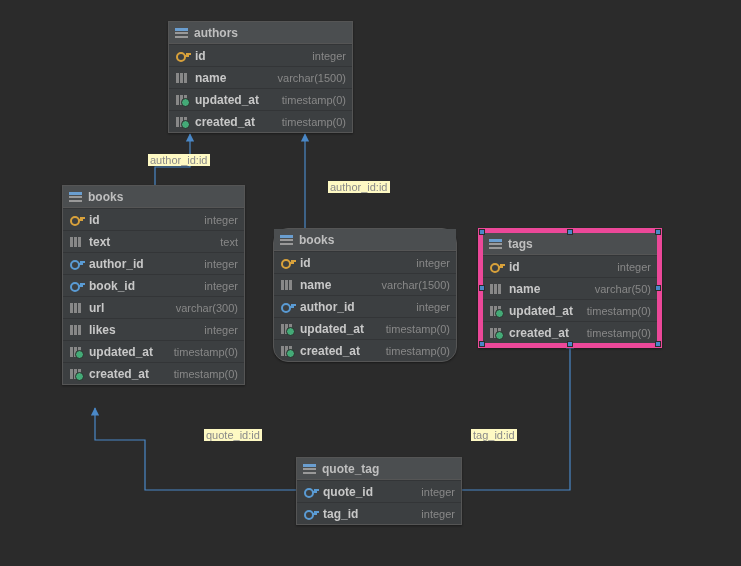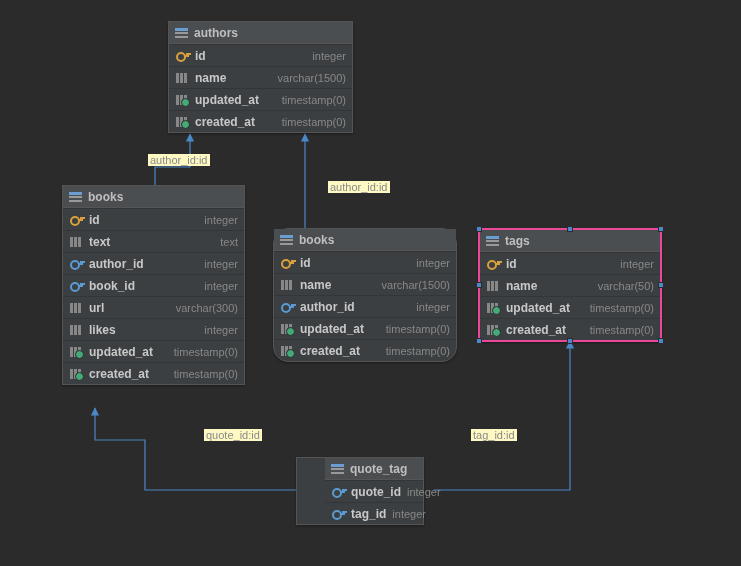--- a/index.html
+++ b/index.html
@@ -26,21 +26,21 @@
     white-space: nowrap;
     background: #fef9c3;
     padding: 0 2px;
   }
   .table {
     position: absolute;
     background: #3c3f41;
     border: 1px solid #555555;
     box-shadow: 0 1px 2px rgba(0,0,0,0.4);
   }
-  .table.selected { border: 2px solid #ec4899; }
+  .table.selected { border: 5px solid #ec4899; }
   .table-header {
     display: flex;
     align-items: center;
     height: 22px;
     background: #4b4e50;
     border-bottom: 1px solid #555;
     padding: 0 6px;
     gap: 6px;
   }
   .table-header .title {
@@ -308,21 +308,21 @@
     </div>
   <div class="row">
       <span class="col-icon">
         <span class="ic ic-colts"></span>
       </span>
       <span class="col-name">created_at</span>
       <span class="col-type">timestamp(0)</span>
     </div>
 </div>
 
-<div class="table" style="left:296px; top:457px; width:128px;padding-left:28px;">
+<div class="table" style="left:296px; top:457px; width:166px;">
   <div class="table-header">
     <span class="ic ic-table"></span>
     <span class="title">quote_tag</span>
   </div>
   <div class="row">
       <span class="col-icon">
         <span class="ic ic-key blue"></span>
       </span>
       <span class="col-name">quote_id</span>
       <span class="col-type">integer</span>

